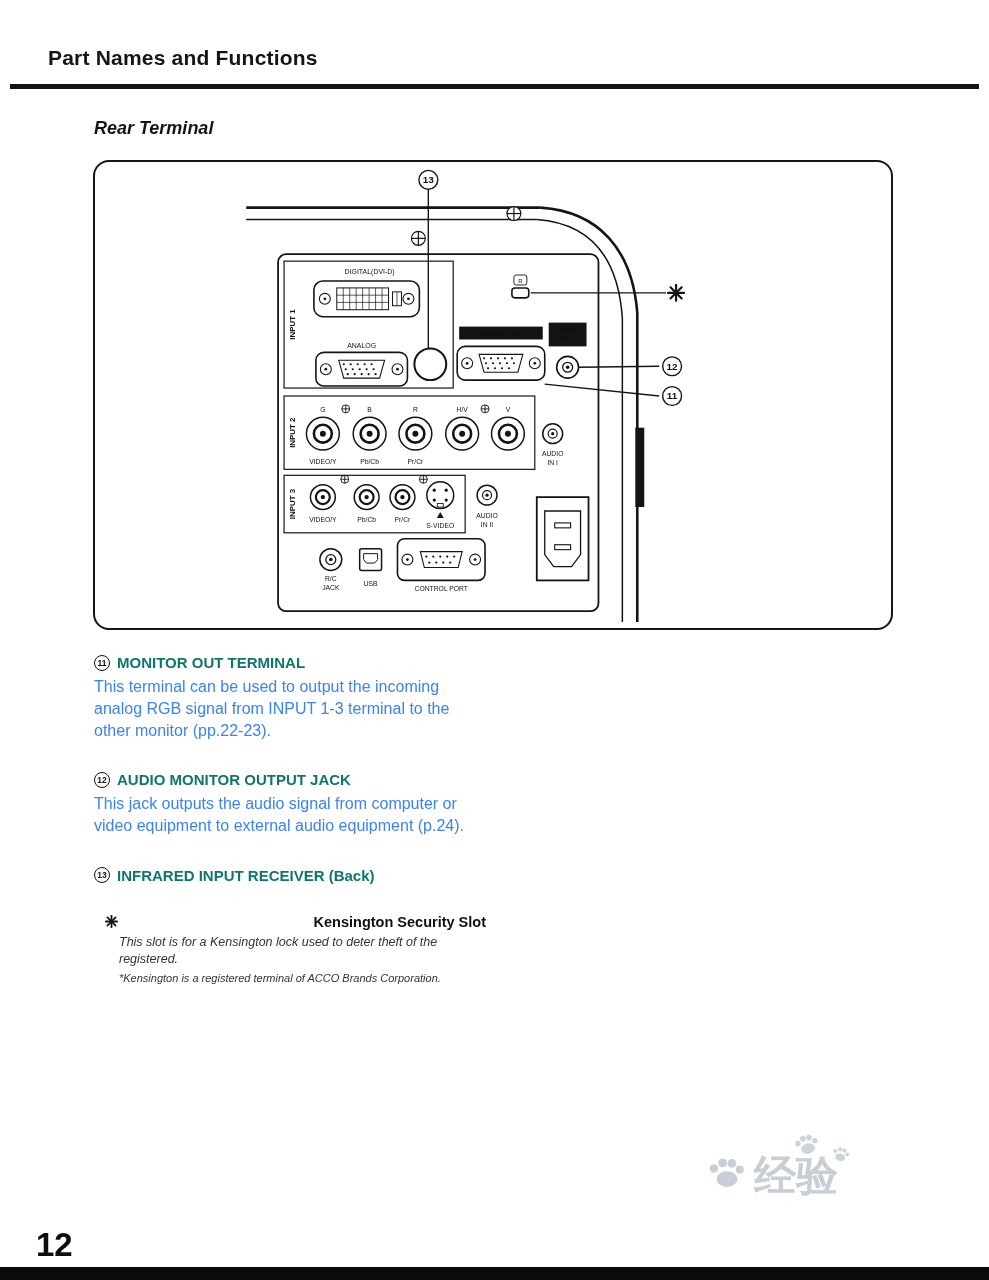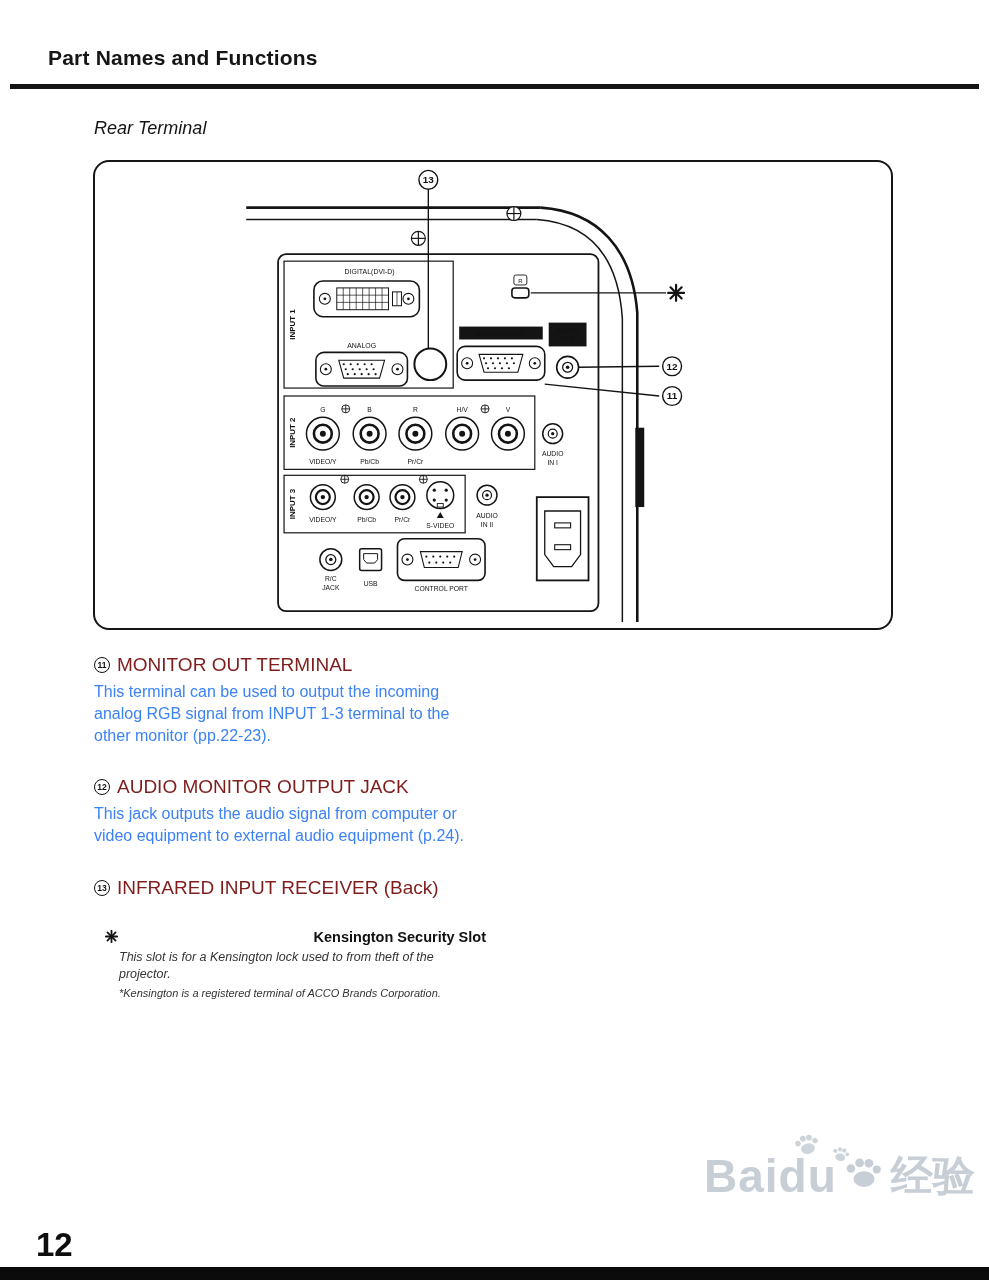--- a/index.html
+++ b/index.html
@@ -7,41 +7,41 @@
   .page {
     position:relative;
     width:989px; height:1280px;
     background:#ffffff;
     font-family:"Liberation Sans", sans-serif;
     color:#111;
     overflow:hidden;
   }
   .doc-header { position:absolute; left:48px; top:46px; font-size:21px; font-weight:bold; color:#151515; letter-spacing:0.2px; }
   .doc-rule { position:absolute; left:10px; right:10px; top:84px; height:5px; background:#141414; }
-  .section-title { position:absolute; left:94px; top:118px; font-size:18px; font-weight:normal; font-style:italic; color:#141414; }
+  .section-title { position:absolute; left:94px; top:118px; font-size:18px; font-weight:bold; font-style:italic; color:#141414; }
 
   .figure { position:absolute; left:93px; top:160px; width:800px; height:470px; border:2px solid #161616; border-radius:16px; background:#fff; }
   .figure svg { position:absolute; left:0; top:0; }
   .diagram text { font-family:"Liberation Sans", sans-serif; fill:#111; }
   .t7  { font-size:7px; }
   .t65 { font-size:6.8px; }
   .t6  { font-size:6px; }
   .tv  { font-size:8px; font-weight:bold; }
   .tw  { font-size:6.8px; font-weight:bold; fill:#fff; }
   .tc  { font-size:10px; font-weight:bold; }
 
   .text-col { position:absolute; left:94px; top:654px; width:392px; }
   .item { margin-bottom:30px; }
   .item-head { display:flex; align-items:center; gap:7px; margin-bottom:5px; }
   .circ-num {
     display:inline-flex; align-items:center; justify-content:center;
     width:16px; height:16px; border:1.4px solid #111; border-radius:50%;
     font-size:8.5px; font-weight:bold; flex:0 0 auto;
   }
-  .item-title { font-size:19px; font-weight:normal; color:#7f1d1d; }
+  .item-title { font-size:15px; font-weight:bold; color:#0f766e; }
   .item-body { font-size:16px; line-height:1.36; color:#3b82f6; }
 
   .kensington { margin-top:6px; padding-left:11px; }
   .ken-head { display:flex; align-items:center; gap:5px; margin-bottom:4px;justify-content:space-between; }
   .ken-title { font-size:14.5px; font-weight:bold; color:#101010; }
   .ken-body { margin-left:14px; width:345px; font-size:12.5px; font-style:italic; color:#333; line-height:1.35; }
   .ken-note { margin-left:14px; margin-top:4px; font-size:11px; font-style:italic; color:#333; }
 
   .watermark { position:absolute; left:704px; top:1148px; color:#c7ced5; }
   .wm-brand { display:flex; align-items:center; gap:4px; font-weight:bold; }
@@ -402,21 +402,21 @@
         <svg width="13" height="13" viewBox="0 0 14 14">
           <g stroke="#141414" stroke-width="1.9" stroke-linecap="round">
             <line x1="7" y1="0.8" x2="7" y2="13.2"></line>
             <line x1="0.8" y1="7" x2="13.2" y2="7"></line>
             <line x1="2.6" y1="2.6" x2="11.4" y2="11.4"></line>
             <line x1="11.4" y1="2.6" x2="2.6" y2="11.4"></line>
           </g>
         </svg>
         <h4 class="ken-title">Kensington Security Slot</h4>
       </div>
-      <p class="ken-body">This slot is for a Kensington lock used to from theft of the projector.</p>
+      <p class="ken-body">This slot is for a Kensington lock used to deter theft of the registered.</p>
       <p class="ken-note">*Kensington is a registered terminal of ACCO Brands Corporation.</p>
     </section>
 
   </div>
 
   <div class="watermark">
     <svg class="wm-paw-small paw-a" width="30" height="28" viewBox="0 0 24 24">
       <g fill="currentColor">
           <ellipse cx="12" cy="16" rx="6" ry="4.5"></ellipse>
           <circle cx="4.5" cy="10" r="2.4"></circle>
@@ -428,21 +428,20 @@
     <svg class="wm-paw-small paw-b" width="22" height="20" viewBox="0 0 24 24">
       <g fill="currentColor">
           <ellipse cx="12" cy="16" rx="6" ry="4.5"></ellipse>
           <circle cx="4.5" cy="10" r="2.4"></circle>
           <circle cx="9.5" cy="6.8" r="2.5"></circle>
           <circle cx="14.8" cy="7" r="2.5"></circle>
           <circle cx="19.3" cy="10.6" r="2.3"></circle>
         </g>
     </svg>
     <div class="wm-brand">
-      <span class="wm-en">Baidu</span>
       <svg width="46" height="42" viewBox="0 0 24 24" style="margin-top:-8px;">
         <g fill="currentColor">
             <ellipse cx="12" cy="16" rx="6" ry="4.5"></ellipse>
             <circle cx="4.5" cy="10" r="2.4"></circle>
             <circle cx="9.5" cy="6.8" r="2.5"></circle>
             <circle cx="14.8" cy="7" r="2.5"></circle>
             <circle cx="19.3" cy="10.6" r="2.3"></circle>
           </g>
       </svg>
       <span class="wm-cn">经验</span>

